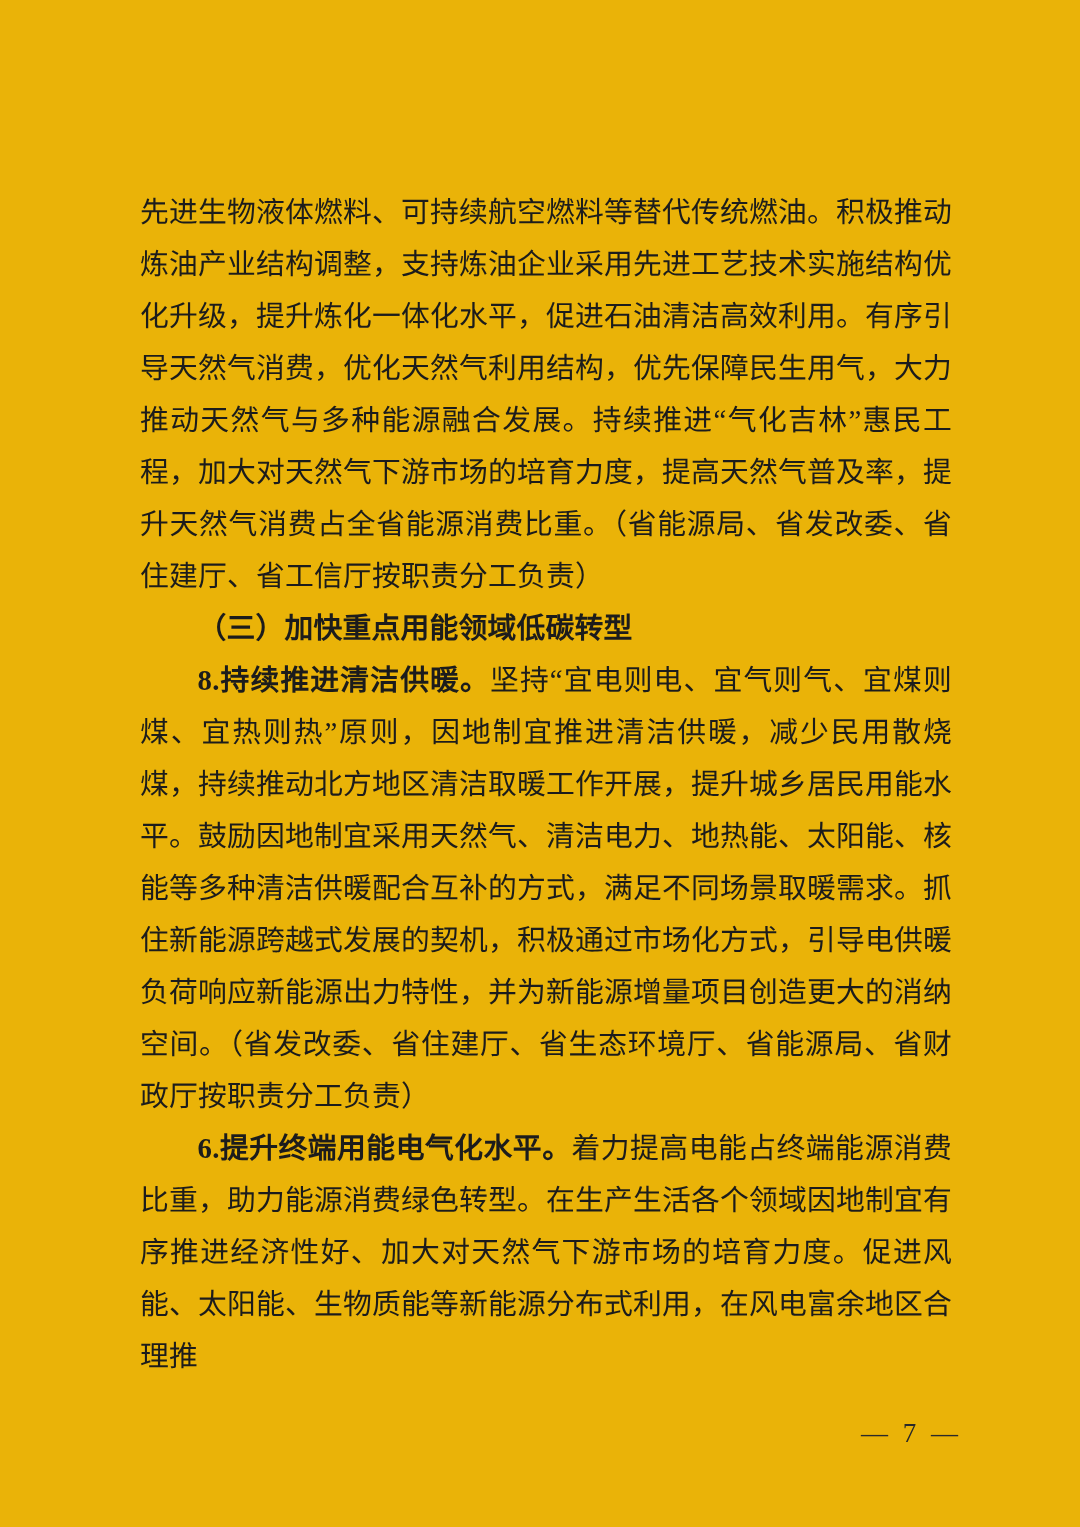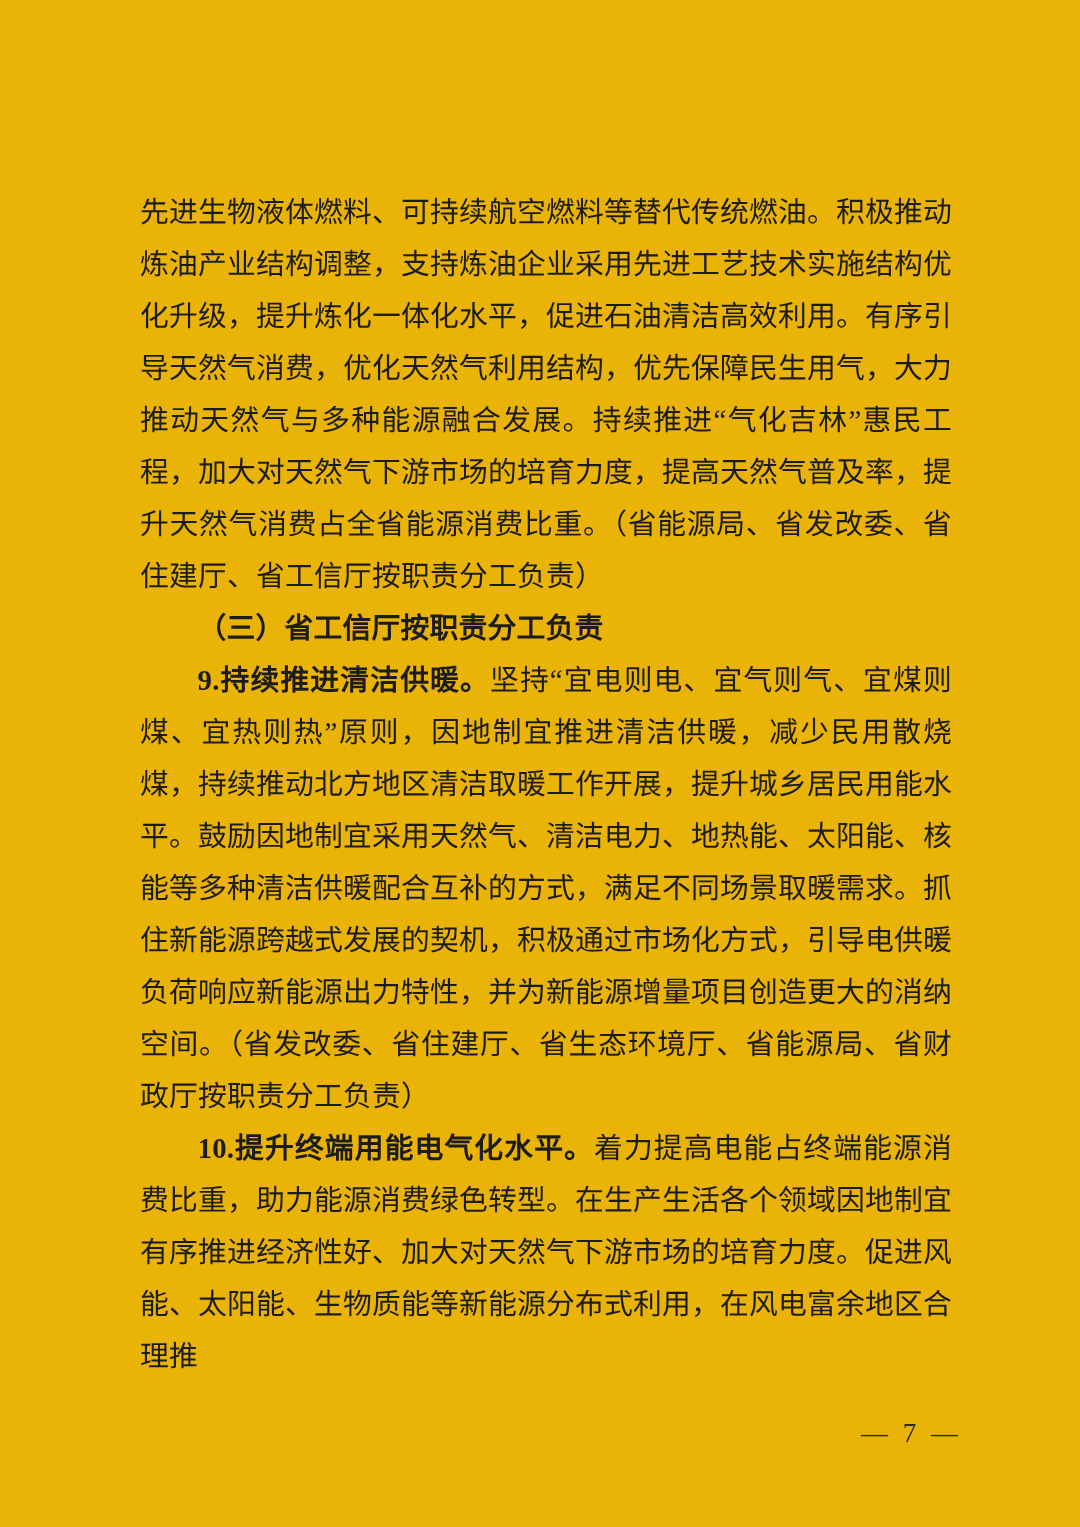--- a/index.html
+++ b/index.html
@@ -50,18 +50,18 @@
     letter-spacing: 4px;
     font-family: "Liberation Serif", serif;
   }
 </style>
 </head>
 <body>
 
 <div class="page">
   <div class="content">
     <p class="para">先进生物液体燃料、可持续航空燃料等替代传统燃油。积极推动炼油产业结构调整，支持炼油企业采用先进工艺技术实施结构优化升级，提升炼化一体化水平，促进石油清洁高效利用。有序引导天然气消费，优化天然气利用结构，优先保障民生用气，大力推动天然气与多种能源融合发展。持续推进“气化吉林”惠民工程，加大对天然气下游市场的培育力度，提高天然气普及率，提升天然气消费占全省能源消费比重。（省能源局、省发改委、省住建厅、省工信厅按职责分工负责）</p>
-    <p class="para indent heading">（三）省工信厅按职责分工负责</p>
-    <p class="para indent"><span class="lead">9.持续推进清洁供暖。</span><span>坚持“宜电则电、宜气则气、宜煤则煤、宜热则热”原则，因地制宜推进清洁供暖，减少民用散烧煤，持续推动北方地区清洁取暖工作开展，提升城乡居民用能水平。鼓励因地制宜采用天然气、清洁电力、地热能、太阳能、核能等多种清洁供暖配合互补的方式，满足不同场景取暖需求。抓住新能源跨越式发展的契机，积极通过市场化方式，引导电供暖负荷响应新能源出力特性，并为新能源增量项目创造更大的消纳空间。（省发改委、省住建厅、省生态环境厅、省能源局、省财政厅按职责分工负责）</span></p>
-    <p class="para indent"><span class="lead">10.提升终端用能电气化水平。</span><span>着力提高电能占终端能源消费比重，助力能源消费绿色转型。在生产生活各个领域因地制宜有序推进经济性好、加大对天然气下游市场的培育力度。促进风能、太阳能、生物质能等新能源分布式利用，在风电富余地区合理推</span></p>
+    <p class="para indent heading">（三）加快重点用能领域低碳转型</p>
+    <p class="para indent"><span class="lead">8.持续推进清洁供暖。</span><span>坚持“宜电则电、宜气则气、宜煤则煤、宜热则热”原则，因地制宜推进清洁供暖，减少民用散烧煤，持续推动北方地区清洁取暖工作开展，提升城乡居民用能水平。鼓励因地制宜采用天然气、清洁电力、地热能、太阳能、核能等多种清洁供暖配合互补的方式，满足不同场景取暖需求。抓住新能源跨越式发展的契机，积极通过市场化方式，引导电供暖负荷响应新能源出力特性，并为新能源增量项目创造更大的消纳空间。（省发改委、省住建厅、省生态环境厅、省能源局、省财政厅按职责分工负责）</span></p>
+    <p class="para indent"><span class="lead">6.提升终端用能电气化水平。</span><span>着力提高电能占终端能源消费比重，助力能源消费绿色转型。在生产生活各个领域因地制宜有序推进经济性好、加大对天然气下游市场的培育力度。促进风能、太阳能、生物质能等新能源分布式利用，在风电富余地区合理推</span></p>
   </div>
   <div class="page-number">— 7 —</div>
 </div>
 
 </body></html>

